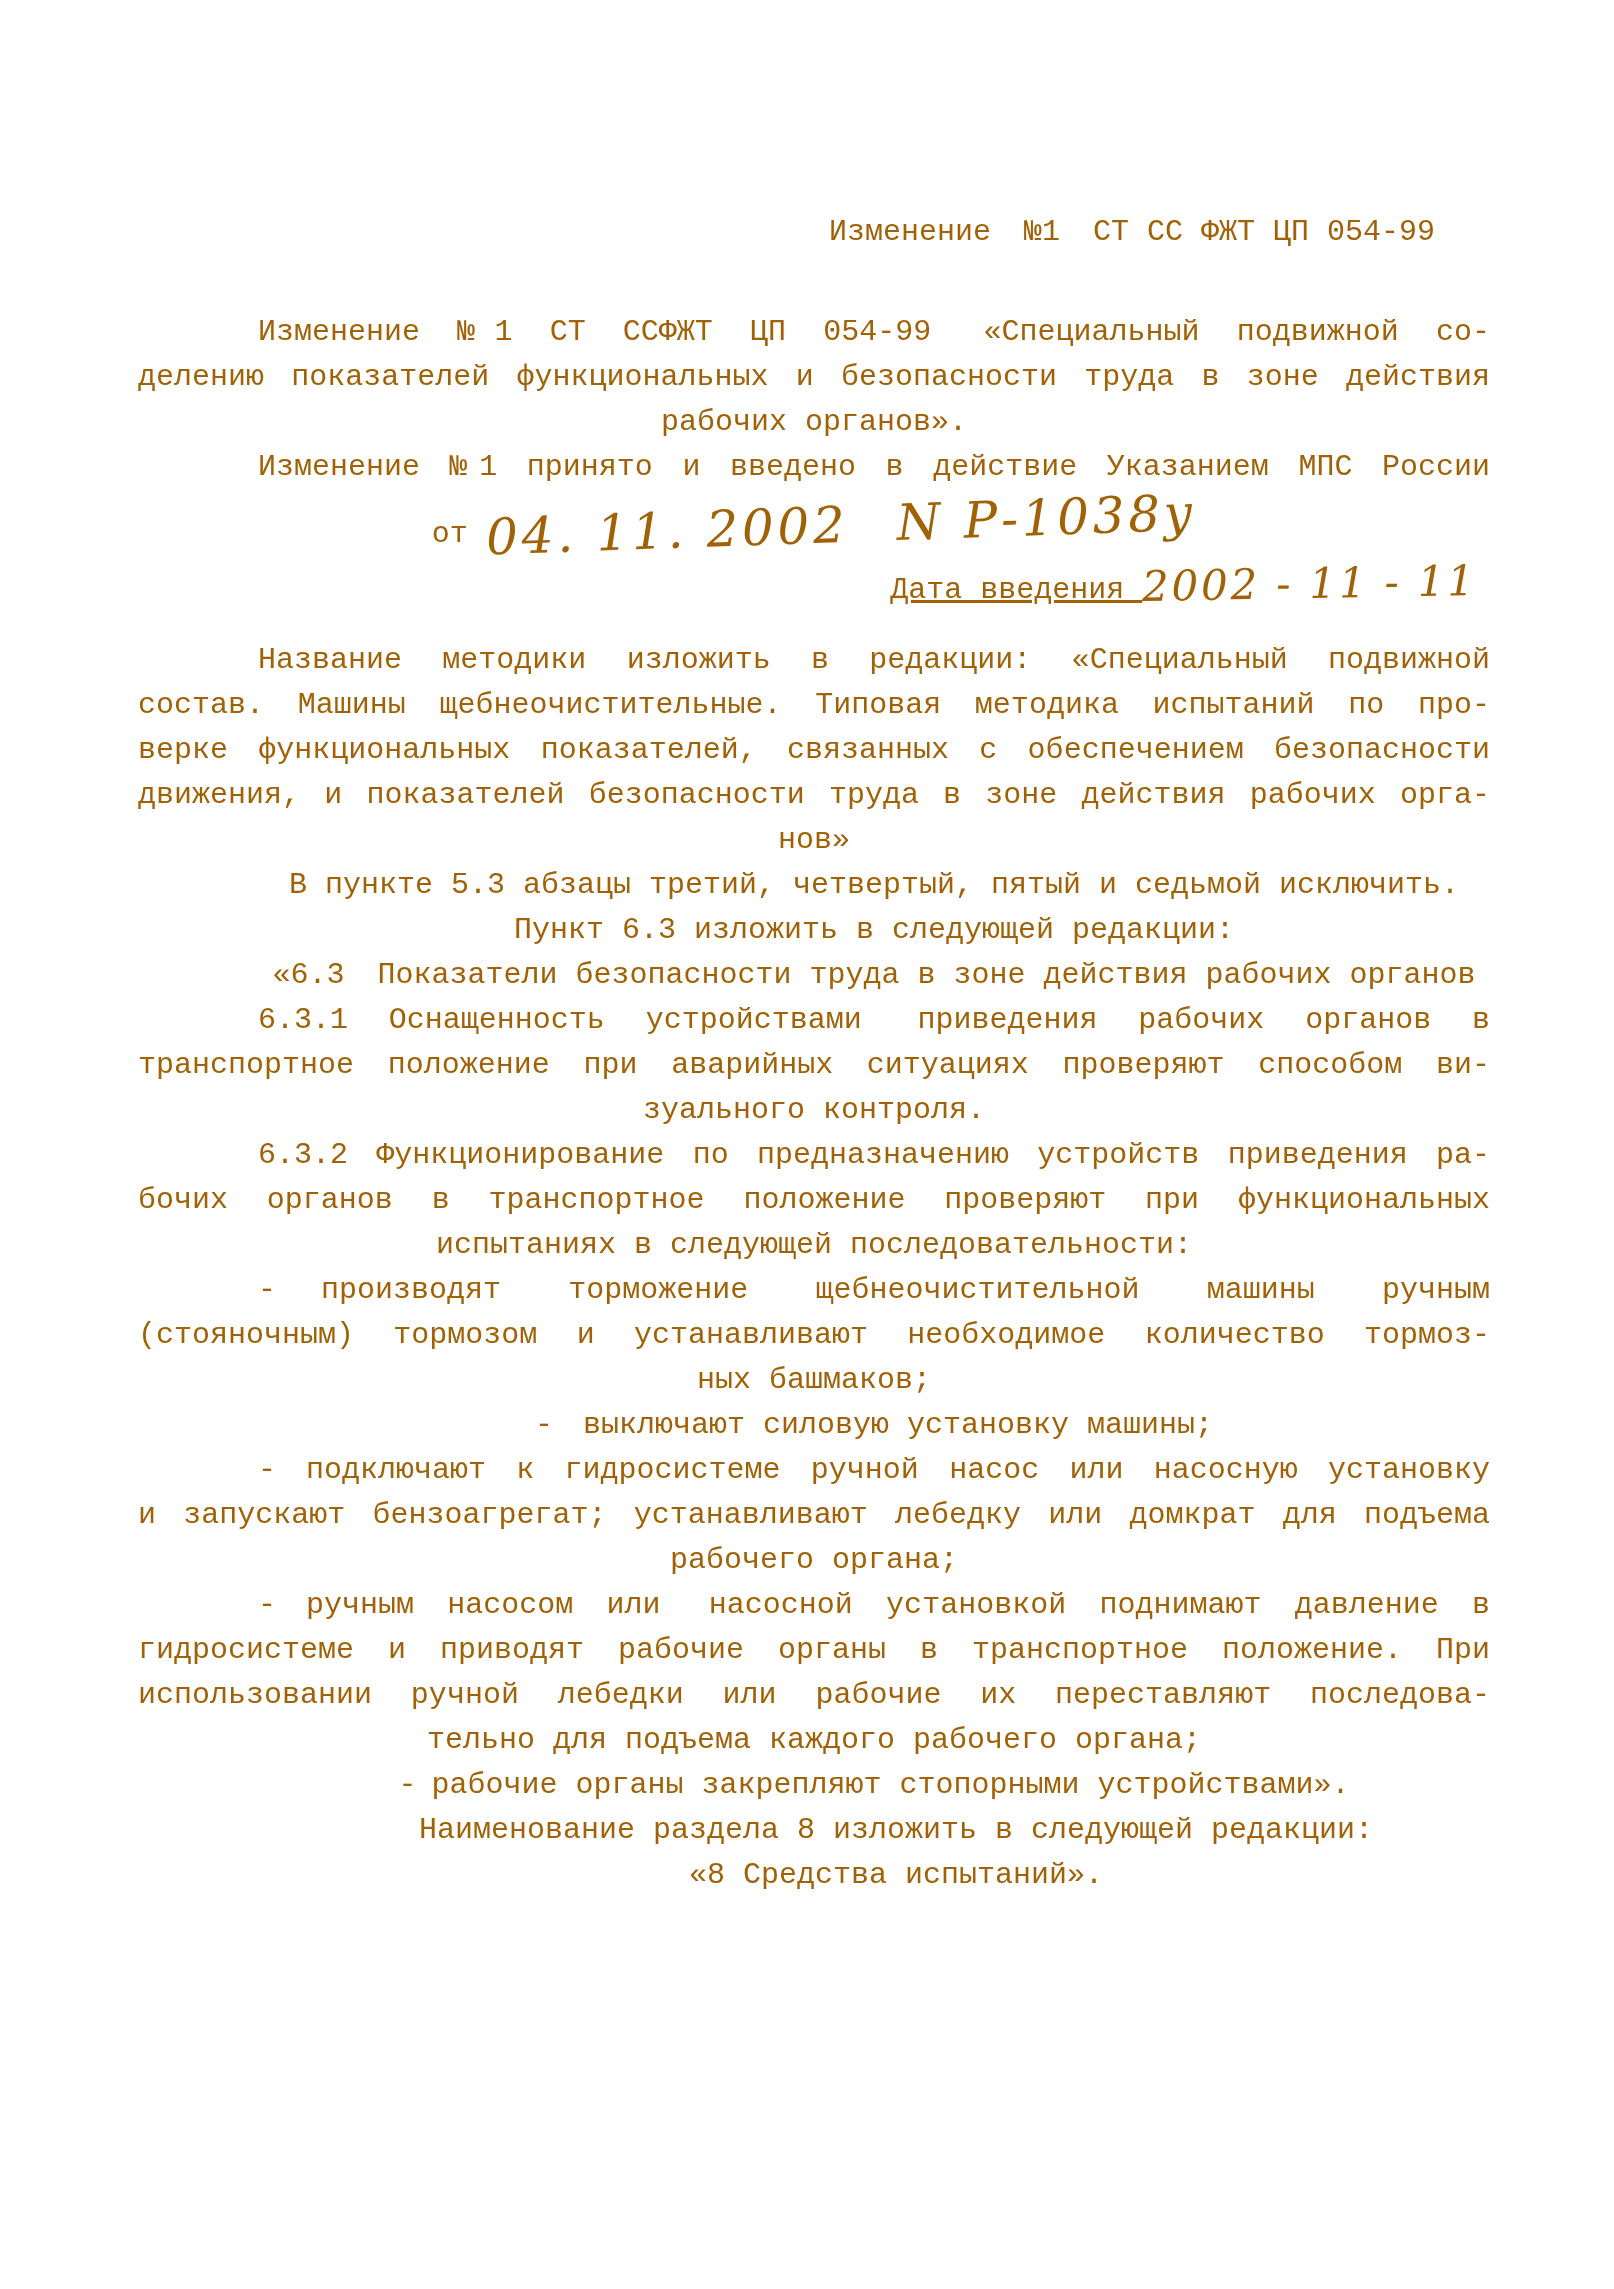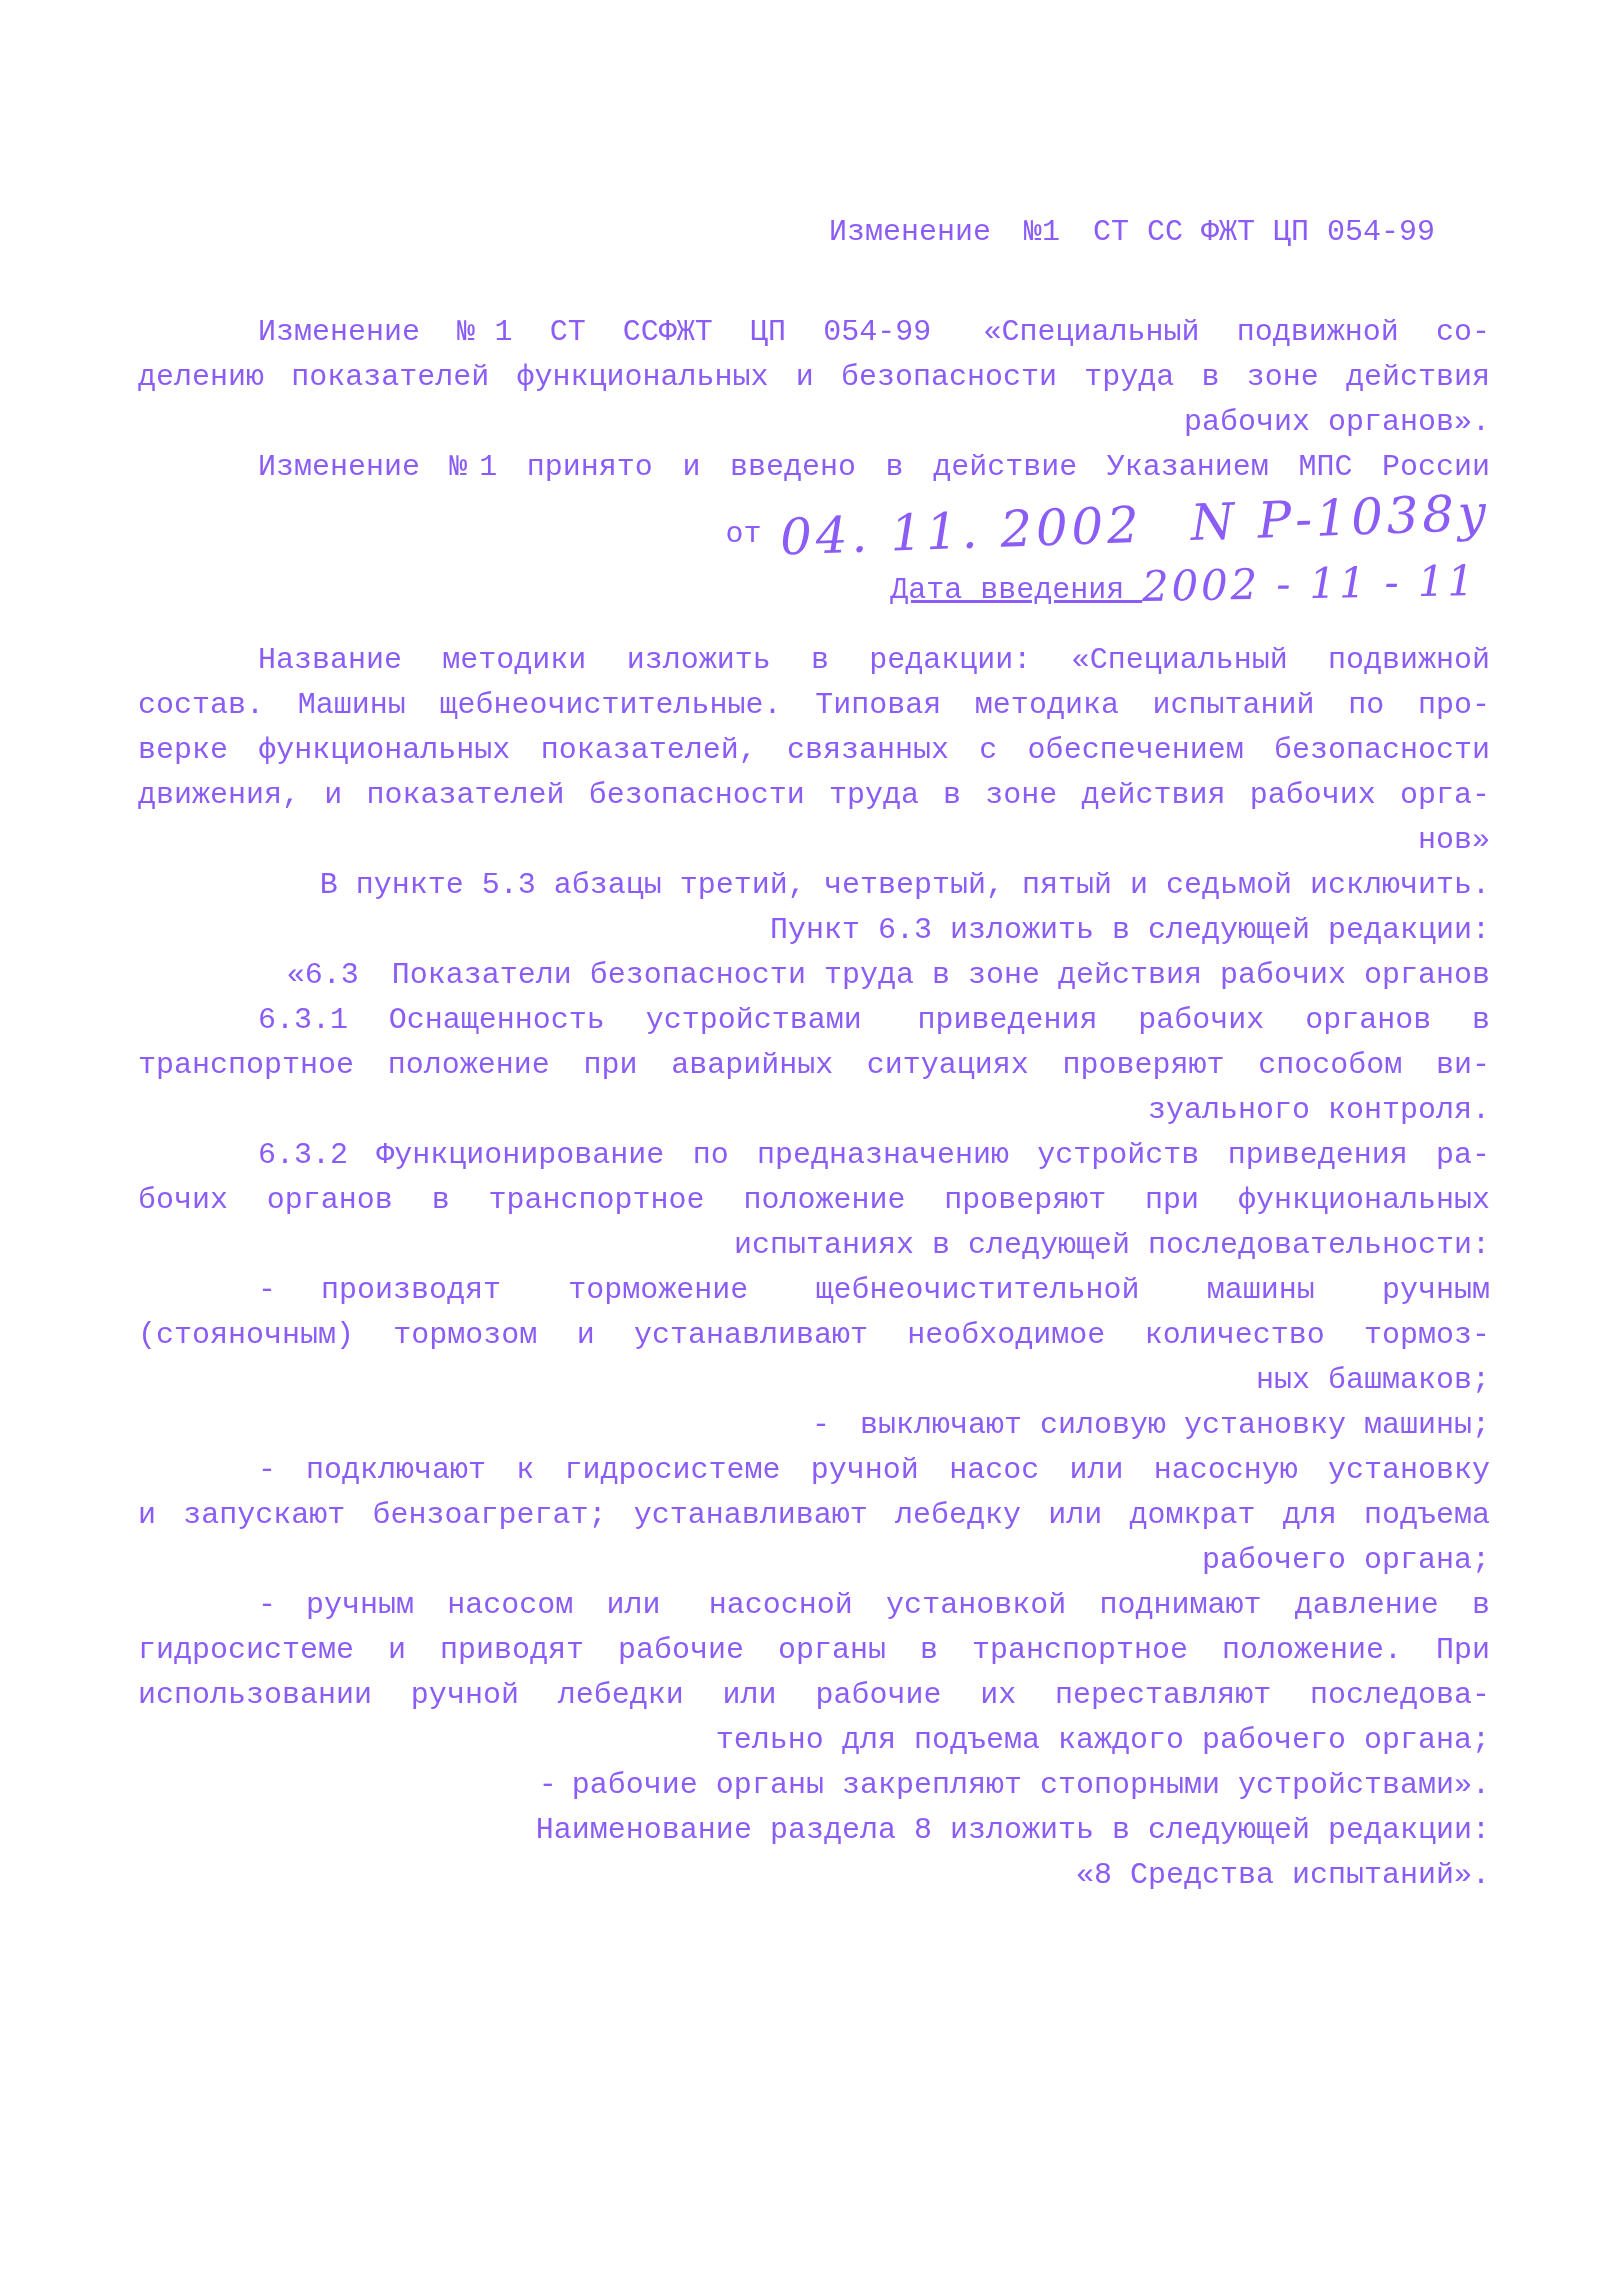--- a/index.html
+++ b/index.html
@@ -3,33 +3,33 @@
 <meta charset="utf-8">
 <style>
   html, body { margin: 0; padding: 0; background: #e8e8e8; }
   .page {
     position: relative;
     width: 1614px;
     height: 2290px;
     background: #ffffff;
     overflow: hidden;
     font-family: "Liberation Mono", "DejaVu Sans Mono", monospace;
-    color: #8b5cf6;
+    color: #a16207;
   }
   .doc {
     position: absolute;
     left: 138px;
     top: 210px;
     width: 1352px;
   }
   .ln {
     line-height: 45px;
     font-size: 30px;
     white-space: normal;
-    text-align: right;
+    text-align: center;
   }
   .j  { text-align: justify; text-align-last: justify; }
   .i  { text-indent: 120px; }
   .i2 { text-indent: 164px; }
   .hdr {
     line-height: 45px;
     font-size: 30px;
     text-align: right;
     padding-right: 55px;
     margin-bottom: 55px;

